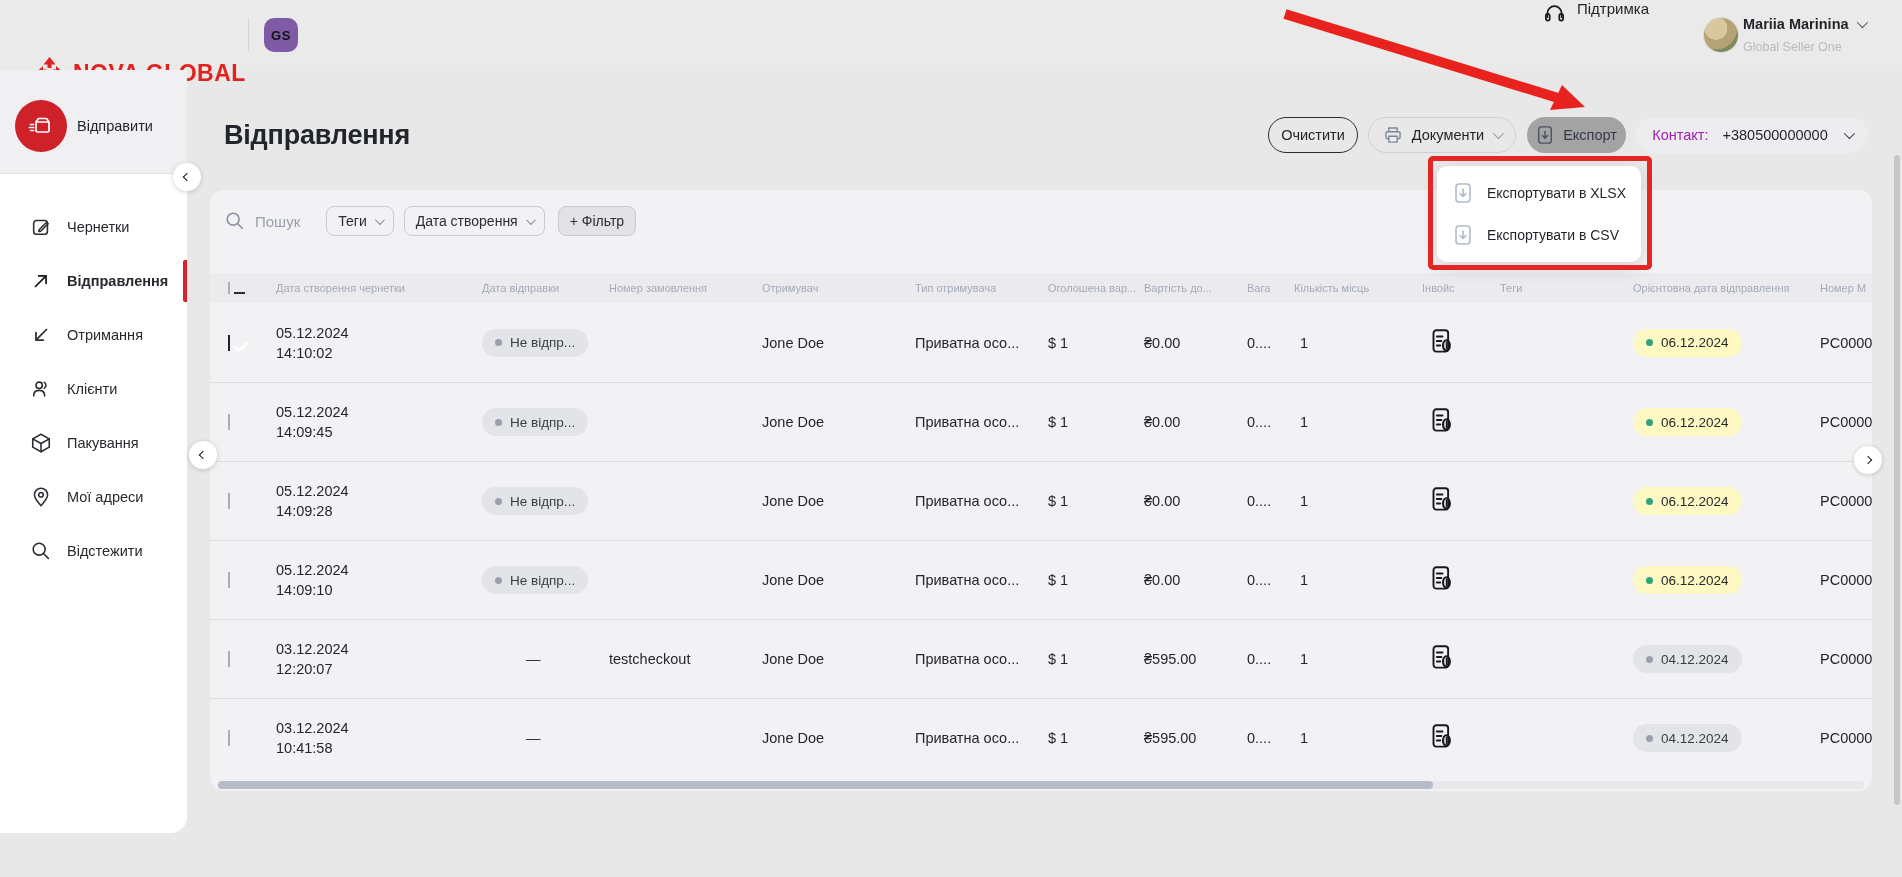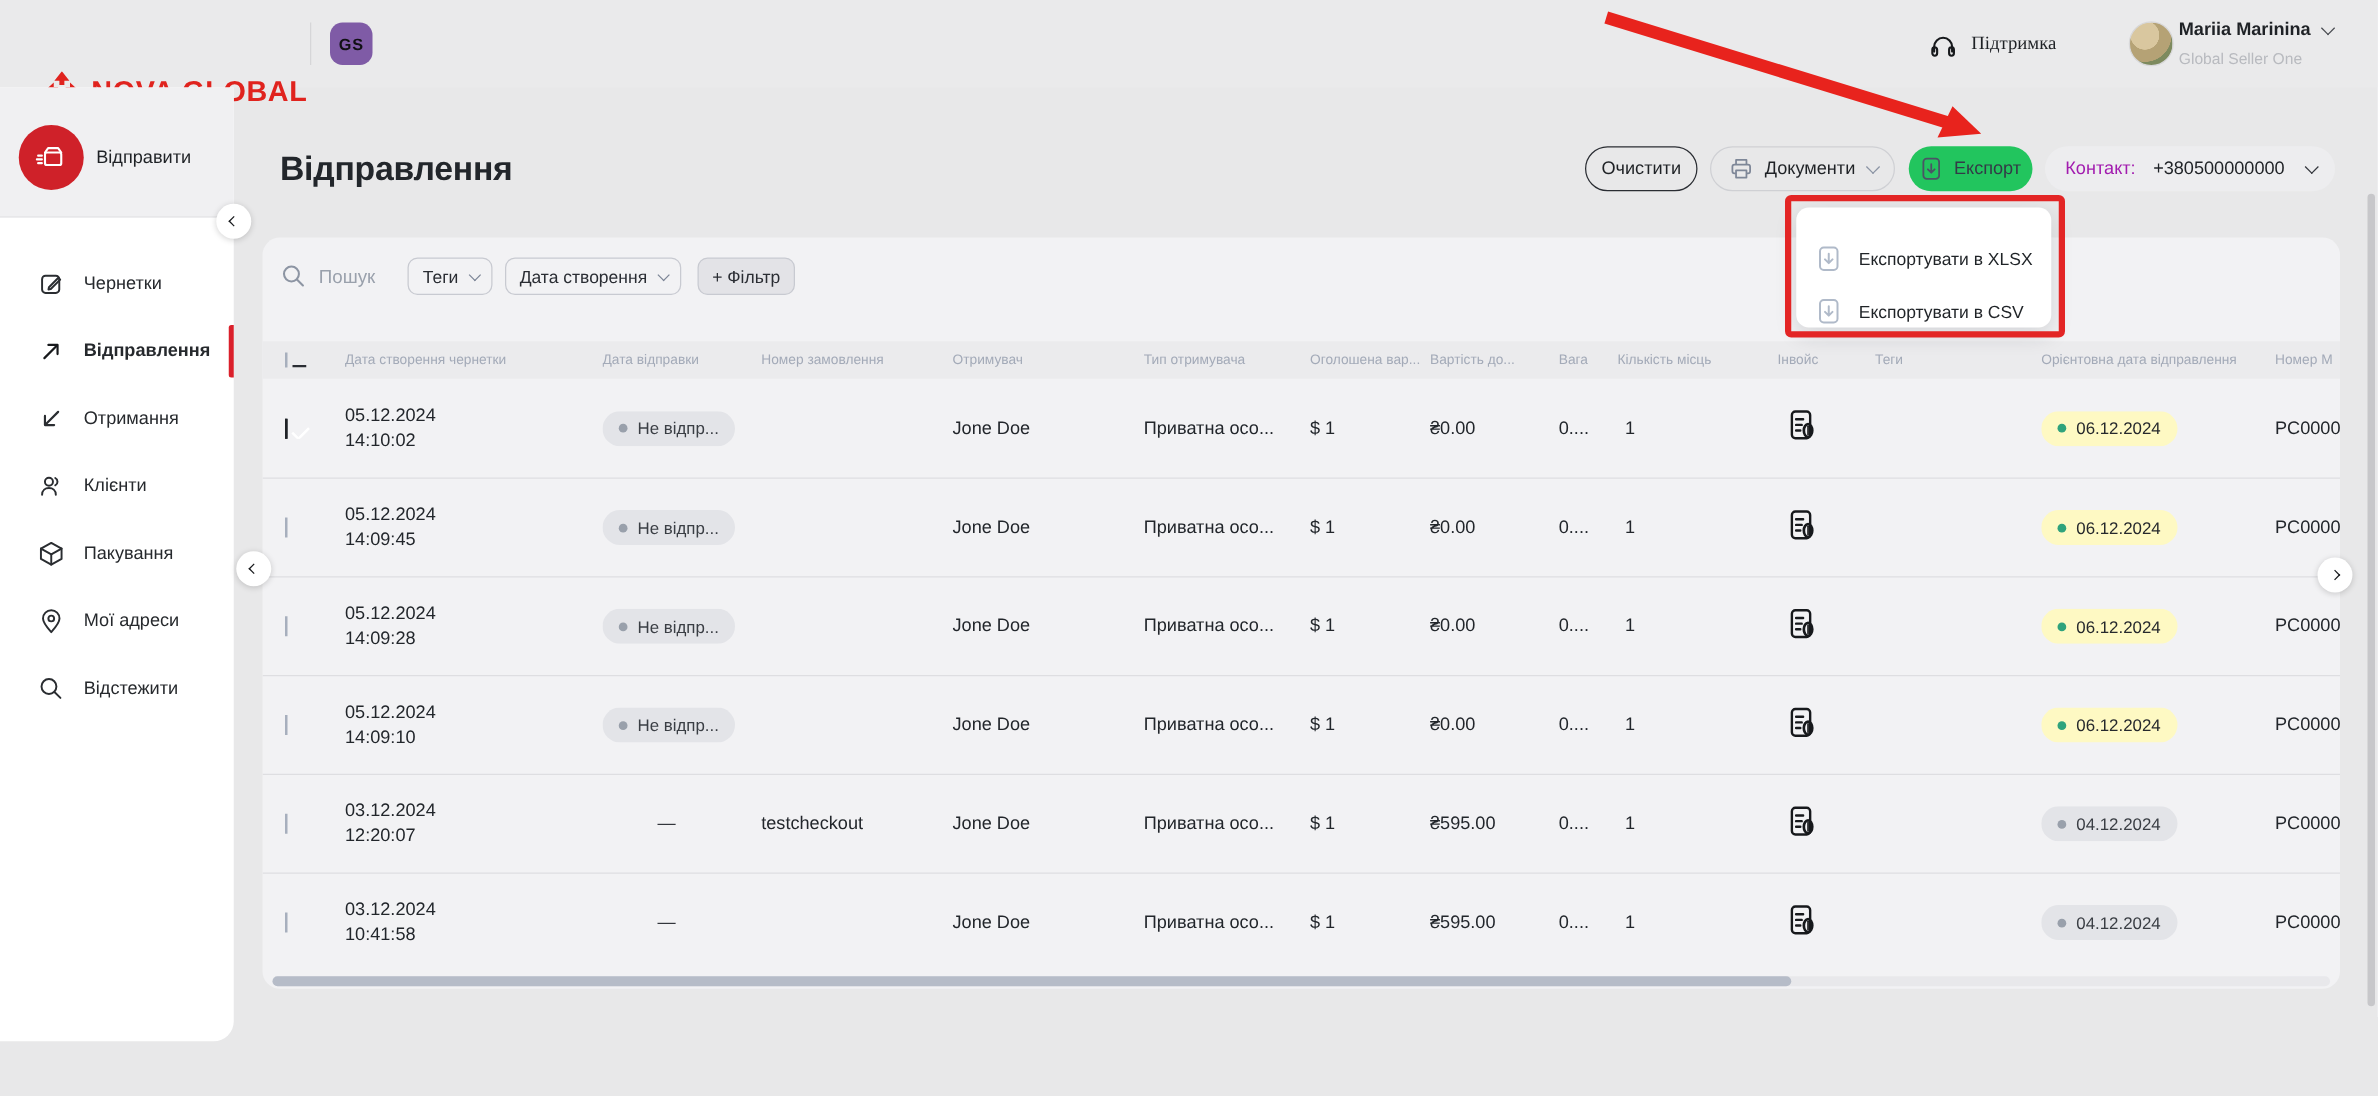--- a/index.html
+++ b/index.html
@@ -5,21 +5,21 @@
   * { margin:0; padding:0; box-sizing:border-box; }
   html,body { width:1902px; height:877px; overflow:hidden; }
   body { font-family:"Liberation Sans","DejaVu Sans",sans-serif; background:#e8e8e9; position:relative; color:#26292d; }
 
   
   .topbar { position:absolute; left:0; top:0; width:1902px; height:70px; background:#eaeaeb; }
   .brand-wrap { position:absolute; left:36px; top:17px; height:70px; display:flex; align-items:flex-end; gap:10px; }
   .brand-text { font-size:23px; font-weight:800; color:#e0231e; letter-spacing:.5px; }
   .brand-divider { position:absolute; left:248px; top:18px; width:1px; height:34px; background:#d6d6d8; }
   .gs-badge { position:absolute; left:264px; top:18px; width:34px; height:34px; border-radius:10px; background:#7f5ba6; display:flex; align-items:center; justify-content:center; font-size:13px; font-weight:800; color:#101014; letter-spacing:.5px; }
-  .support { position:absolute; left:1543px; top:0; height:70px; display:flex; align-items:center; gap:11px; font-size:15px; color:#1f2226; cursor:pointer;font-family:Liberation Serif, serif; }
+  .support { position:absolute; left:1543px; top:0; height:70px; display:flex; gap:11px; font-size:15px; color:#1f2226; cursor:pointer; }
   .user-wrap { position:absolute; left:1703px; top:0; height:70px; display:flex; align-items:center; gap:4px; cursor:pointer; }
   .avatar { width:36px; height:36px; border-radius:50%; background:radial-gradient(circle at 35% 30%, #d9c79f 0 35%, #b5a275 36% 65%, #7d8a5e 66% 100%); border:1px solid #d8d8da; }
   .user-name { font-size:14.5px; font-weight:700; color:#1f2226; display:flex; align-items:center; gap:8px; }
   .user-sub { font-size:12.5px; color:#b8babf; margin-top:8px; }
 
   
   .chev { display:inline-block; width:8px; height:8px; border-right:1.7px solid currentColor; border-bottom:1.7px solid currentColor; }
   .chev.down  { transform:rotate(45deg) translateY(-2px); }
   .chev.left  { transform:rotate(135deg); }
   .chev.right { transform:rotate(-45deg); }
@@ -36,27 +36,27 @@
   .nav-item.active { font-weight:700; }
   .nav-item.active .active-bar { position:absolute; right:0; top:6px; width:4px; height:42px; border-radius:2px 0 0 2px; background:#da202b; }
   .nav-ic { width:22px; height:22px; flex:0 0 22px; display:flex; align-items:center; justify-content:center; }
 
   
   .page-title { position:absolute; left:224px; top:120px; font-size:27px; font-weight:700; color:#22262b; letter-spacing:-.2px; }
   .btn { position:absolute; top:117px; height:36px; border-radius:18px; display:flex; align-items:center; justify-content:center; gap:9px; font-size:14.5px; color:#1f2226; cursor:pointer; background:transparent; }
   .btn-clear { left:1268px; width:90px; border:1.5px solid #2a2d33; }
   .btn-docs  { left:1368px; width:148px; border:1px solid #cfd0d4; color:#1f2226; }
   .btn-docs .chev { color:#8a93a3; }
-  .btn-export{ left:1527px; width:99px; background:#22c55e; color:#333a47; font-weight:500; }
+  .btn-export{ left:1527px; width:99px; background:#a3a3a3; color:#333a47; font-weight:500; }
   .btn-contact{ left:1636px; width:232px; background:#ededef; gap:0; }
   .btn-contact .c-label { color:#a21caf; margin-right:14px; }
   .btn-contact .c-value { font-weight:500; margin-right:16px; }
 
   
-  .export-menu { position:absolute; left:1437px; top:166px; width:204px; height:96px; background:#ffffff; border-radius:10px; box-shadow:0 6px 18px rgba(30,35,45,.14); padding:20px 0; z-index:20; }
+  .export-menu { position:absolute; left:1437px; top:166px; width:204px; height:96px; background:#ffffff; border-radius:10px; box-shadow:0 6px 18px rgba(30,35,45,.14); padding:6px 0; z-index:20; }
   .export-item { height:42px; display:flex; align-items:center; gap:14px; padding-left:16px; font-size:14px; color:#1f2327; cursor:pointer; }
   .annotation-box { position:absolute; left:1428px; top:156px; width:224px; height:114px; border:5px solid #e32525; border-radius:5px; z-index:25; pointer-events:none; }
   .annotation-arrow { position:absolute; left:1240px; top:0; width:400px; height:135px; z-index:26; pointer-events:none; }
 
   
   .card { position:absolute; left:210px; top:190px; width:1662px; height:601px; background:#f2f2f4; border-radius:14px; overflow:hidden; }
   .filter-row { position:absolute; left:0; top:14px; height:34px; display:flex; align-items:center; padding-left:14px; }
   .search-ph { font-size:15px; color:#9aa1ac; margin-left:9px; }
   .fpill { height:30px; border-radius:8px; border:1px solid #c8cad1; display:flex; align-items:center; gap:8px; padding:0 11px; font-size:14px; color:#2a2d33; cursor:pointer; }
   .fpill .chev { color:#7b8495; width:7px; height:7px; }

